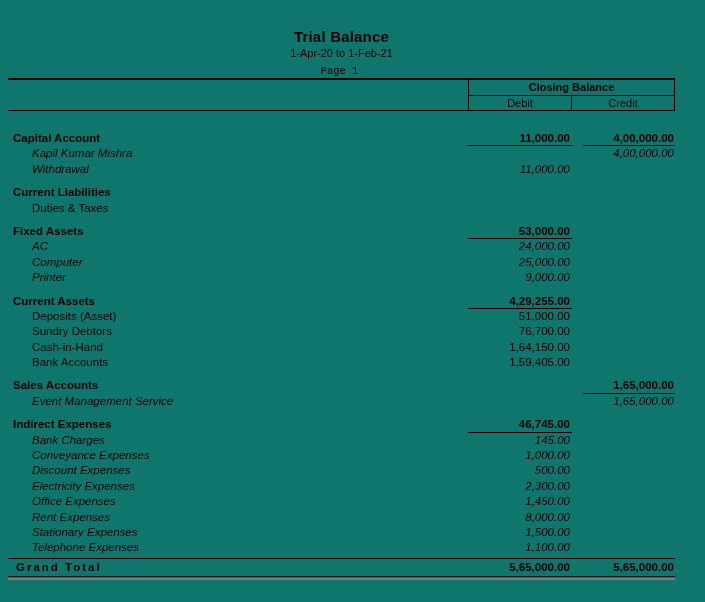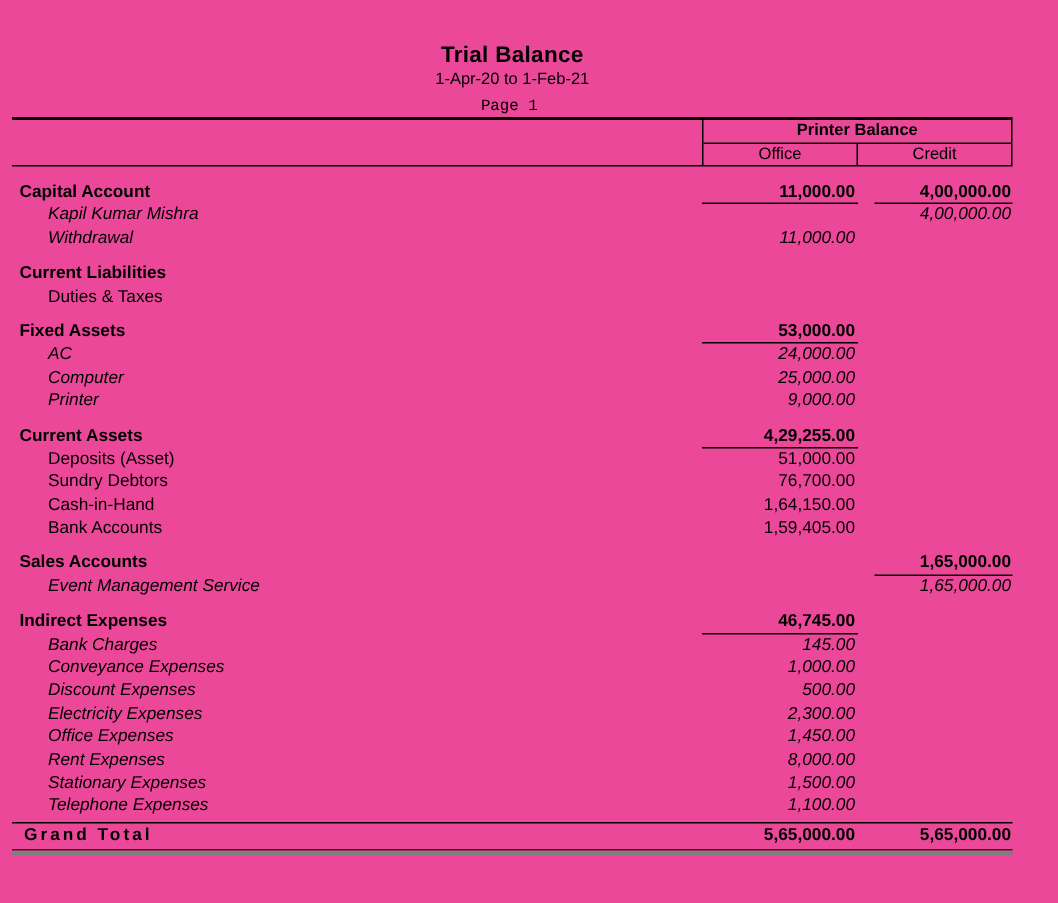--- a/index.html
+++ b/index.html
@@ -1,37 +1,37 @@
 <!DOCTYPE html>
 <html><head>
 <meta charset="utf-8">
 <style>
   html,body { margin:0; padding:0; background:#ffffff; }
   .page {
-    position:relative; width:705px; height:602px; background:#ec4899;
+    position:relative; width:705px; height:602px; background:#0f766e;
     font-family:"Liberation Sans", sans-serif; color:#000; overflow:hidden;
     -webkit-font-smoothing:antialiased;
   }
   .content { margin-left:8px; width:667px; }
 
   .report-title { padding-top:28px; text-align:center; font-size:15px; font-weight:bold; letter-spacing:0.2px; }
   .report-period { margin-top:2px; text-align:center; font-size:11px; }
   .page-label { margin-top:6px; text-align:center; font-size:10.5px; padding-right:4px; height:13px;font-family:Liberation Mono, monospace; }
 
   
   .table-head { border-top:2px solid #000; border-bottom:1px solid #000; display:flex; }
   .head-left { width:460px; }
   .head-right { width:207px; box-sizing:border-box; border-left:1px solid #000; border-right:1px solid #000; }
   .head-cb { height:15px; line-height:15px; border-bottom:1px solid #000; text-align:center; font-size:11px; font-weight:bold; }
   .head-dc { display:flex; height:14px; line-height:14px; font-size:11px; }
   .head-debit { width:103px; box-sizing:border-box; border-right:1px solid #000; text-align:center; }
   .head-credit { flex:1; text-align:center; }
 
   
-  .rows { margin-top:10px; }
+  .rows { margin-top:20px; }
   .row { display:flex; height:15.4px; line-height:15.2px; font-size:11.5px; }
   .row.group { font-weight:bold; margin-top:8px; }
   .rows .row.group:first-child { margin-top:0; }
   .row.ledger { font-style:italic; }
   .cell-part { width:460px; box-sizing:border-box; padding-left:5px; white-space:nowrap; overflow:hidden; }
   .row.ledger .cell-part, .row.subgroup .cell-part { padding-left:24px; }
   .cell-debit  { width:104px; box-sizing:border-box; text-align:right; padding-right:2px; }
   .cell-credit { width:103px; box-sizing:border-box; text-align:right; padding-right:1px; }
   .cell-debit.ul, .cell-credit.ul {
     background-image:linear-gradient(#000,#000); background-repeat:no-repeat;
@@ -50,23 +50,23 @@
 
 <div class="page">
   <div class="content">
     <div class="report-title">Trial Balance</div>
     <div class="report-period">1-Apr-20 to 1-Feb-21</div>
     <div class="page-label">Page 1</div>
 
     <div class="table-head">
       <div class="head-left"></div>
       <div class="head-right">
-        <div class="head-cb">Printer Balance</div>
+        <div class="head-cb">Closing Balance</div>
         <div class="head-dc">
-          <div class="head-debit">Office</div>
+          <div class="head-debit">Debit</div>
           <div class="head-credit">Credit</div>
         </div>
       </div>
     </div>
 
     <div class="rows" id="rows">
         <div class="row group">
           <div class="cell-part">Capital Account</div>
           <div class="cell-debit ul">11,000.00</div>
           <div class="cell-credit ul">4,00,000.00</div>

